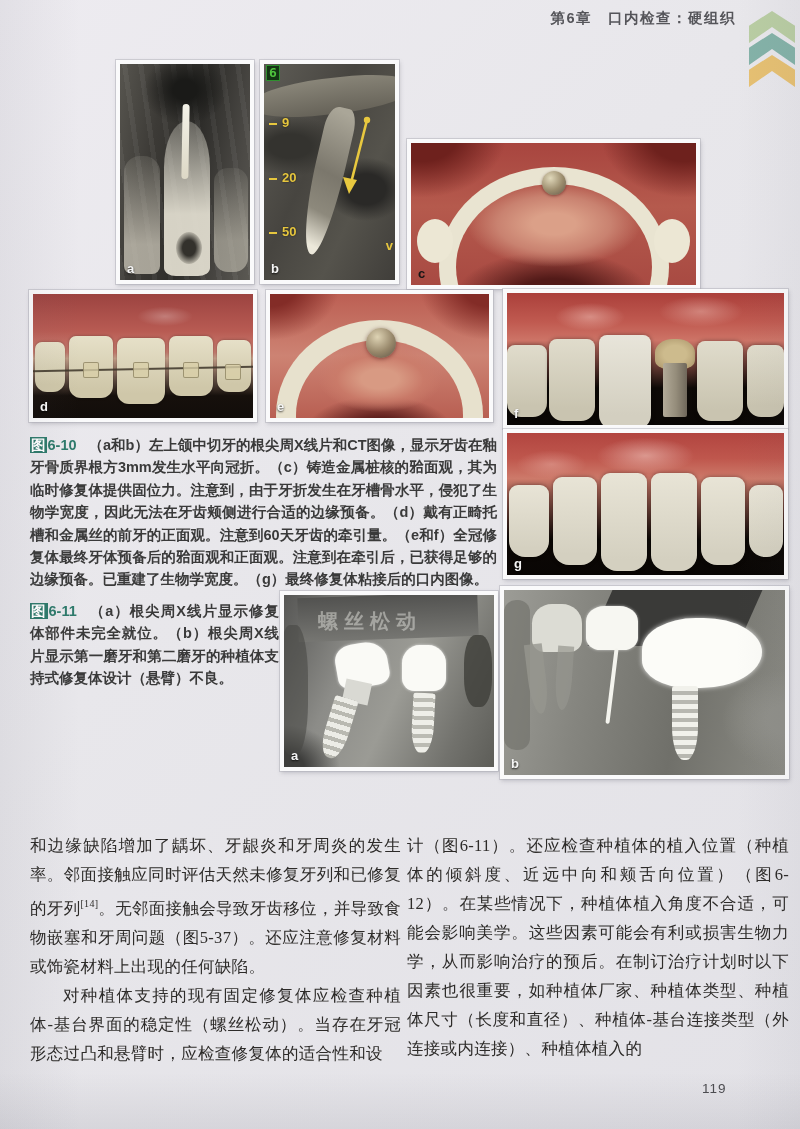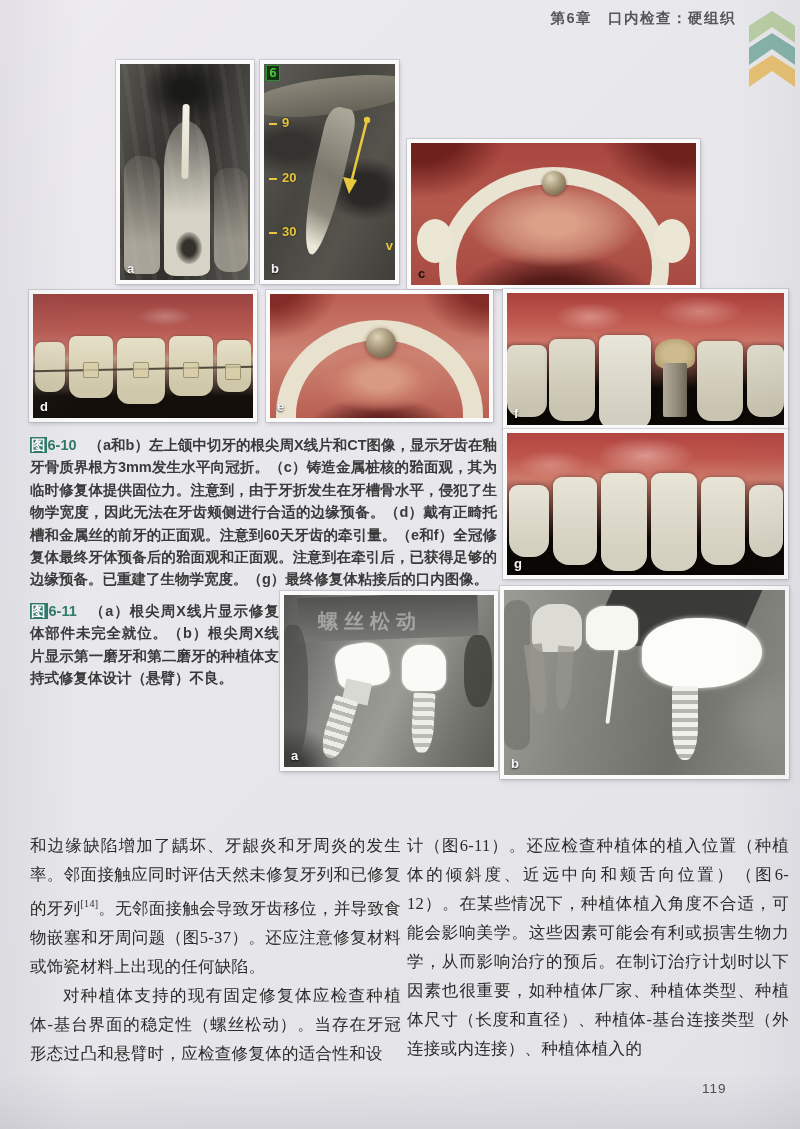--- a/index.html
+++ b/index.html
@@ -238,21 +238,21 @@
     </div>
   </figure>
 
   <figure class="panel" id="p610b">
     <div class="ph ph-xb">
       <i class="xb-bone"></i>
         <i class="xb-slice"></i>
       <span class="xb-cmark">6</span>
       <span class="xb-tick t1">9</span>
       <span class="xb-tick t2">20</span>
-      <span class="xb-tick t3">30</span>
+      <span class="xb-tick t3">50</span>
       <svg class="xb-arrow" viewBox="0 0 131 216">
         <circle cx="103" cy="56" r="3.2" fill="#e8c83f"></circle>
         <line x1="103" y1="56" x2="87" y2="119" stroke="#e8c83f" stroke-width="2.6"></line>
         <polygon points="85,130 79,113 93,116" fill="#e8c83f"></polygon>
       </svg>
       <span class="xb-v">v</span>
       <span class="plabel">b</span>
     </div>
   </figure>
 

